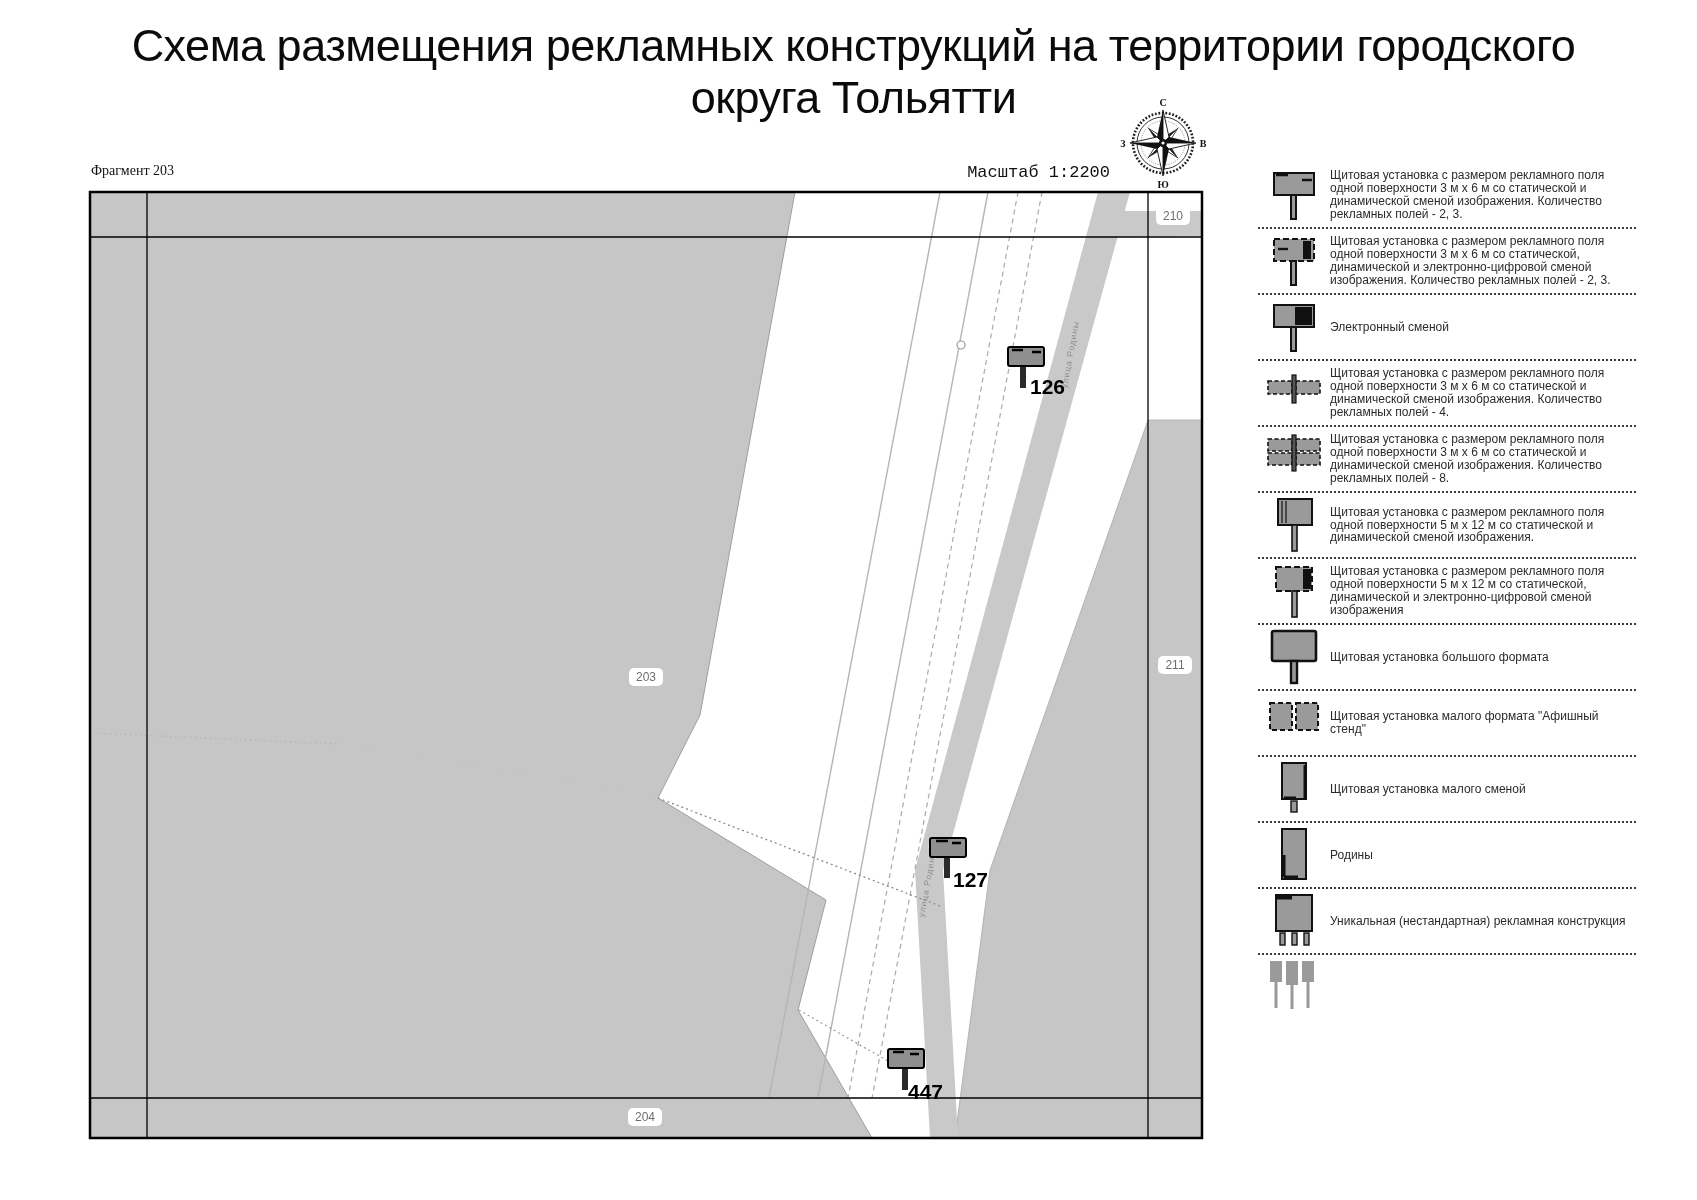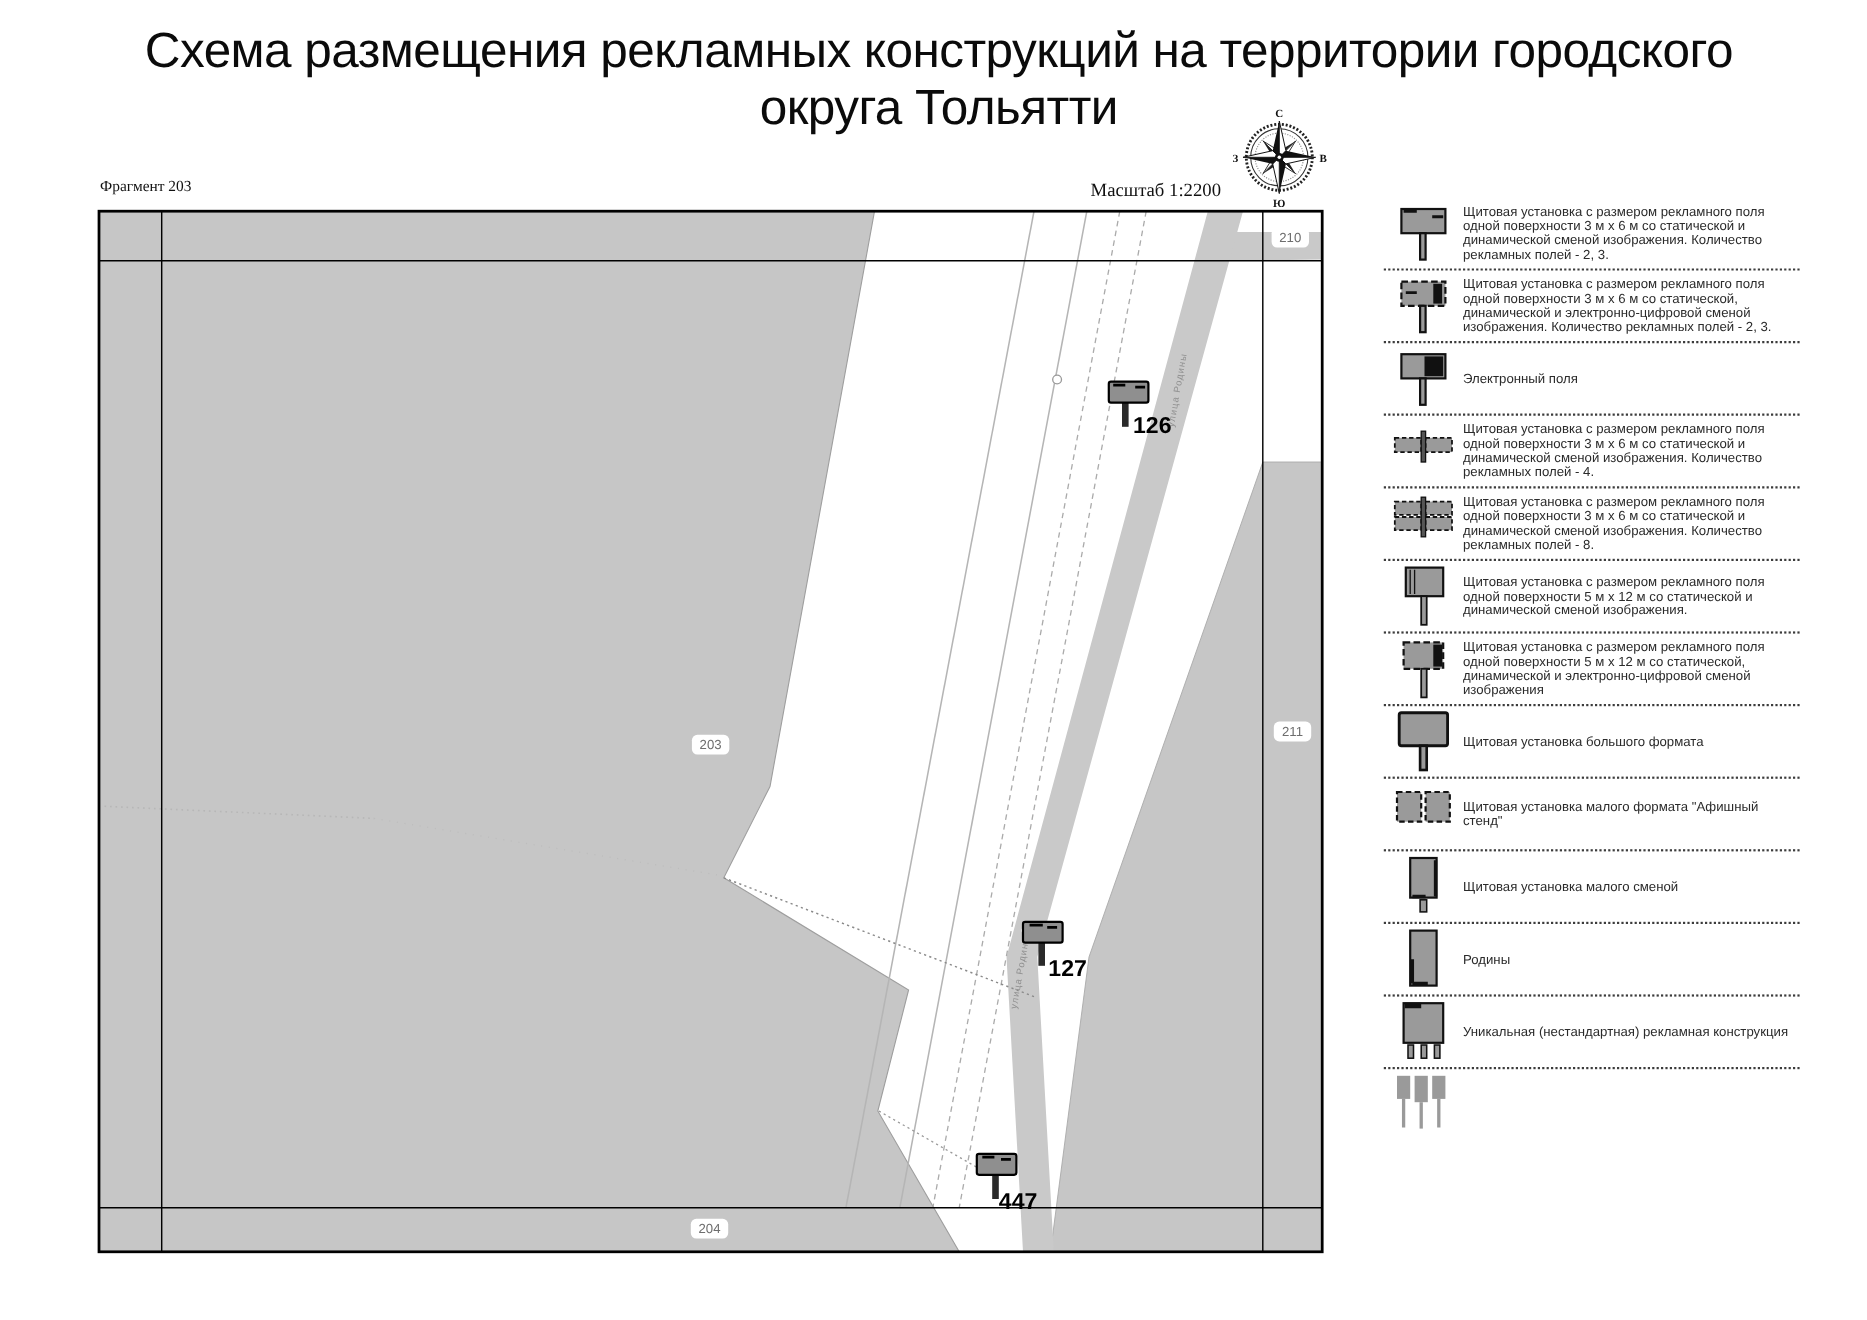--- a/index.html
+++ b/index.html
@@ -3,25 +3,25 @@
 <meta charset="utf-8">
 <style>
   html,body{margin:0;padding:0;background:#ffffff;}
   body{width:1697px;height:1200px;position:relative;overflow:hidden;
        font-family:"Liberation Sans",sans-serif;color:#111;}
   .page-title{position:absolute;top:20px;left:90px;right:80px;text-align:center;
        font-size:45px;font-weight:normal;letter-spacing:-0.5px;color:#0b0b0b;}
   .fragment-label{position:absolute;top:163px;left:91px;
        font-family:"Liberation Serif",serif;font-size:14px;color:#111;}
   .scale-label{position:absolute;top:163px;right:587px;
-       font-family:Liberation Serif, serif;font-size:17px;color:#111;}
+       font-family:Liberation Mono, monospace;font-size:17px;color:#111;}
   .compass{position:absolute;left:1116px;top:96px;width:94px;height:94px;}
   .map-wrap{position:absolute;left:85px;top:188px;width:1125px;height:954px;}
   
-  .legend{position:absolute;left:1258px;top:180px;width:378px;}
+  .legend{position:absolute;left:1258px;top:163px;width:378px;}
   .legend-row{display:flex;align-items:center;box-sizing:border-box;
        min-height:64px;padding:4px 0;border-bottom:2px dotted #3c3c3c;}
   .legend-row:last-child{border-bottom:none;}
   .legend-icon-cell{flex:0 0 72px;display:flex;justify-content:center;align-items:center;}
   .legend-text{flex:1;font-size:12px;line-height:12.9px;color:#2b2b2b;padding-right:4px;}
   .legend-row:last-child .legend-text{font-family:"Liberation Serif",serif;
        font-size:15px;line-height:19px;color:#111;}
 </style>
 </head>
 <body>
@@ -155,21 +155,21 @@
       <div class="legend-text">Щитовая установка с размером рекламного поля одной поверхности 3 м х 6 м со статической, динамической и электронно-цифровой сменой изображения. Количество рекламных полей - 2, 3.</div>
     </div>
     <div class="legend-row">
       <div class="legend-icon-cell">
         <svg width="56" height="56" viewBox="0 0 56 56">
           <rect x="8" y="6" width="40" height="22" fill="#9a9a9a" stroke="#111" stroke-width="2"></rect>
           <rect x="29" y="8" width="17" height="18" fill="#111"></rect>
           <rect x="25" y="28" width="5" height="24" fill="#9a9a9a" stroke="#111" stroke-width="2"></rect>
         </svg>
       </div>
-      <div class="legend-text">Электронный поля</div>
+      <div class="legend-text">Электронный сменой</div>
     </div>
     <div class="legend-row">
       <div class="legend-icon-cell">
         <svg width="56" height="56" viewBox="0 0 56 56">
           <rect x="2" y="16" width="24" height="13" fill="#9a9a9a" stroke="#111" stroke-width="1.6" stroke-dasharray="4,2.5"></rect>
           <rect x="30" y="16" width="24" height="13" fill="#9a9a9a" stroke="#111" stroke-width="1.6" stroke-dasharray="4,2.5"></rect>
           <rect x="26" y="10" width="4" height="28" fill="#555" stroke="#111" stroke-width="1.2"></rect>
         </svg>
       </div>
       <div class="legend-text">Щитовая установка с размером рекламного поля одной поверхности 3 м х 6 м со статической и динамической сменой изображения. Количество рекламных полей - 4.</div>

